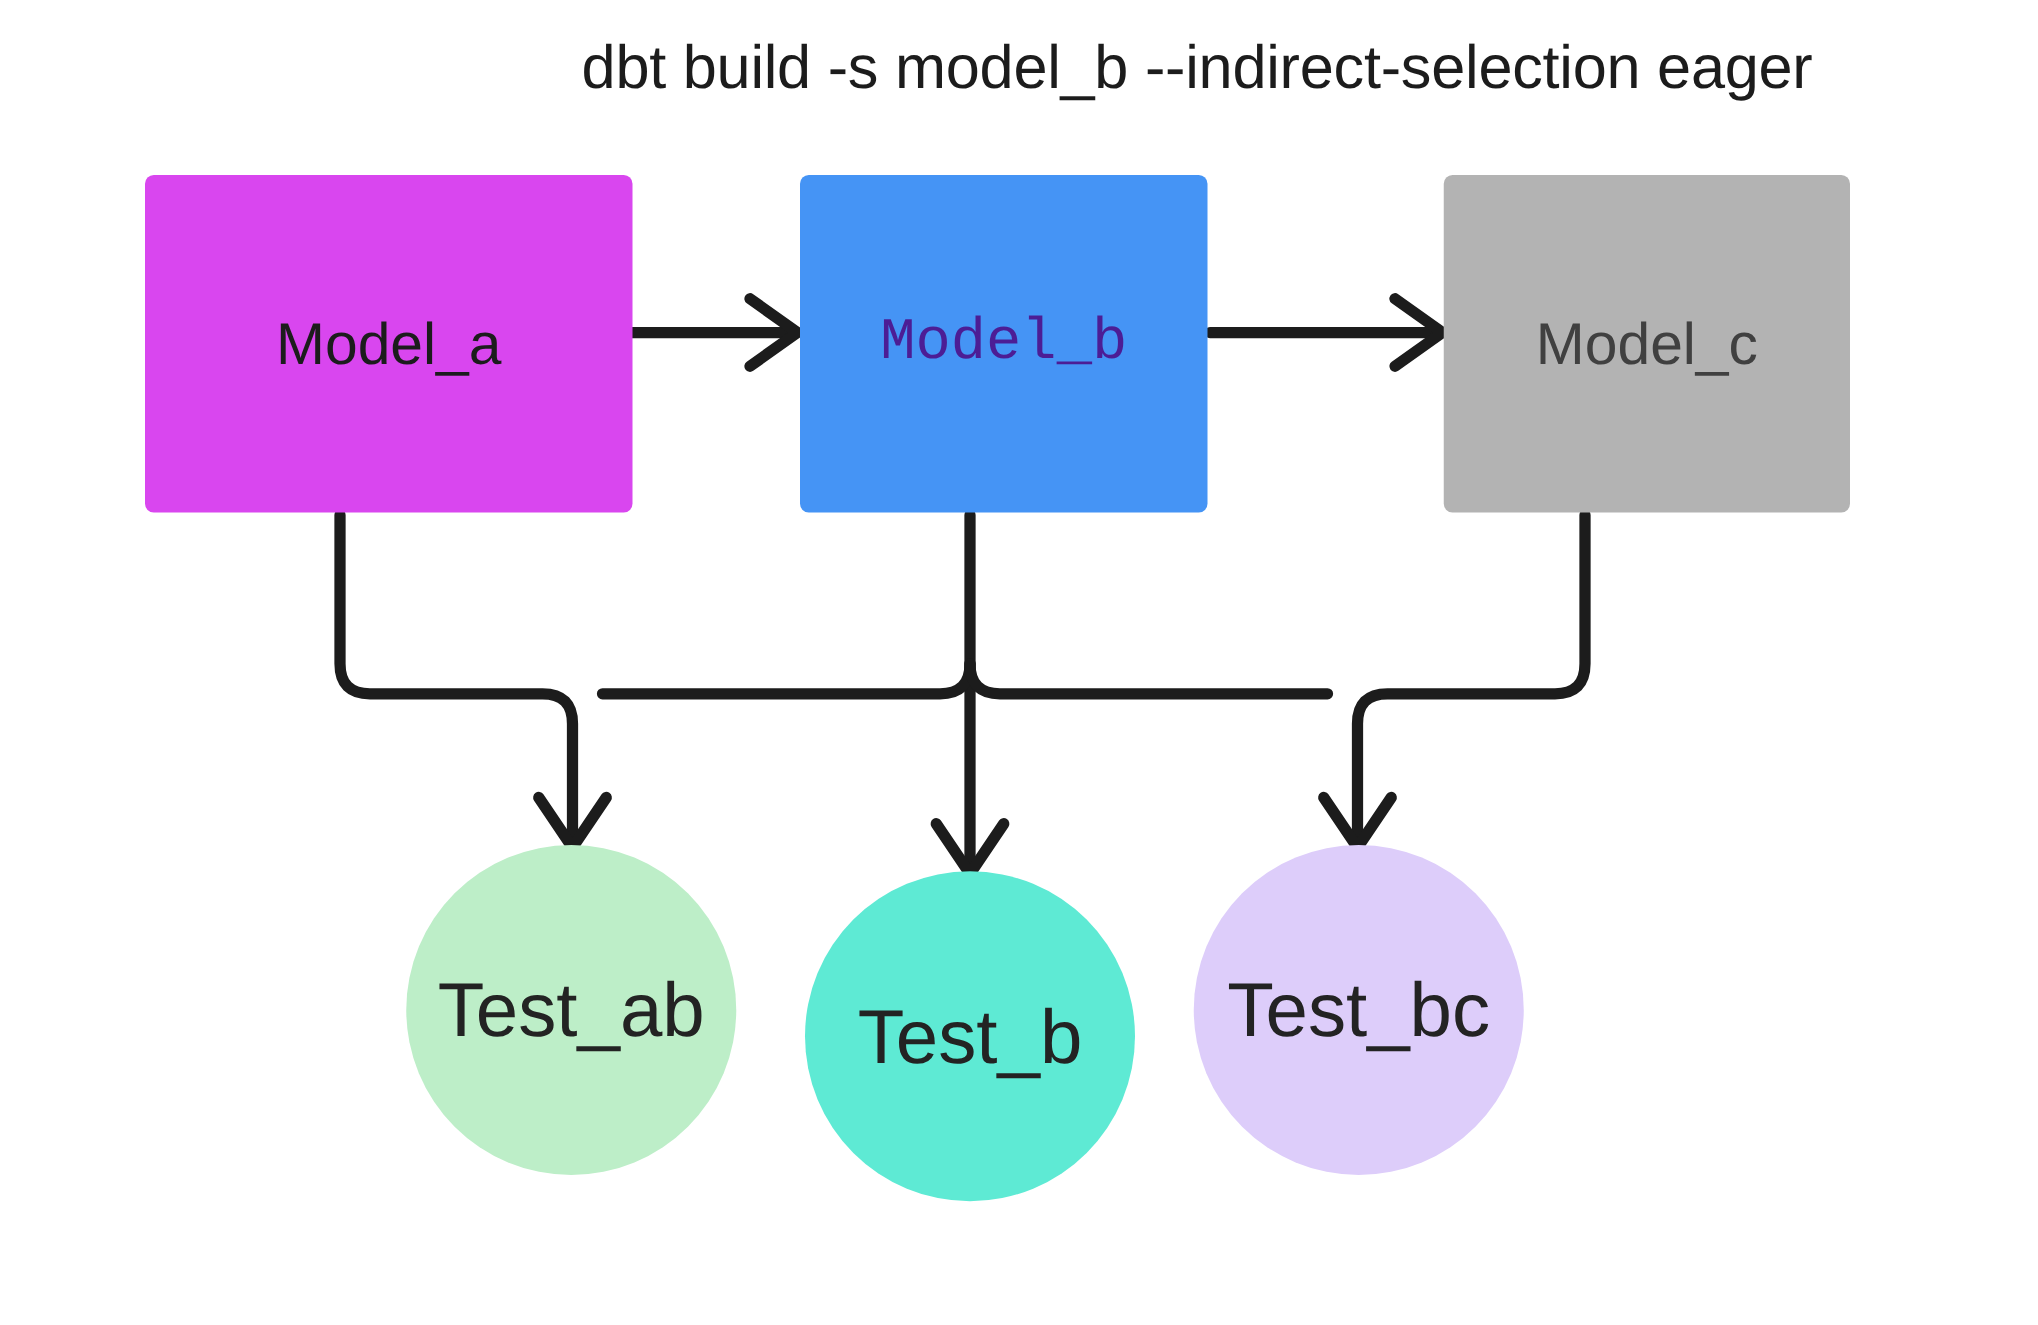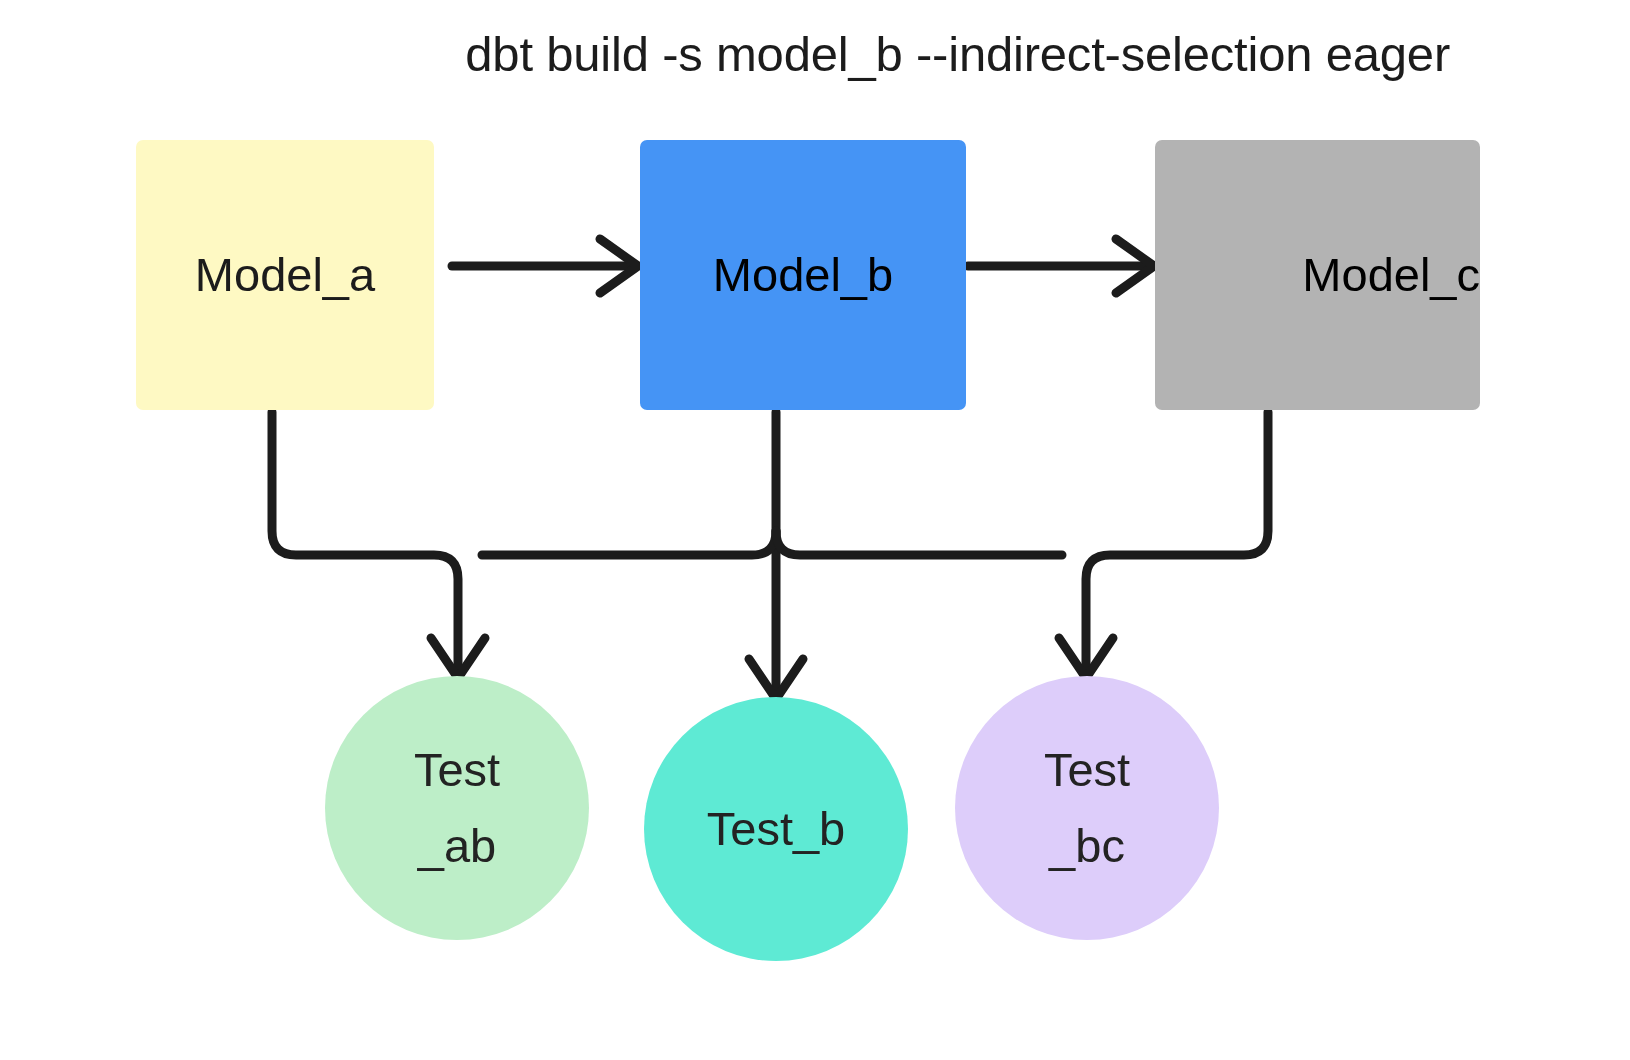--- a/index.html
+++ b/index.html
@@ -43,39 +43,39 @@
     position: absolute;
     border-radius: 7px;
     display: flex;
     align-items: center;
     justify-content: center;
     font-size: 47px;
     line-height: 1.1;
     font-family: "Liberation Sans", sans-serif;
   }
   .node-box.model-a {
-    left: 136px; top: 140px; width: 298px; height: 270px;
-    background: #fef9c3; color: #1c1c1c;
+    left: 116px; top: 140px; width: 390px; height: 270px;
+    background: #d946ef; color: #1c1c1c;
   }
   .node-box.model-b {
     left: 640px; top: 140px; width: 326px; height: 270px;
-    background: #4594f5; color: #000000;
+    background: #4594f5; color: #4c1d95; font-family: Liberation Mono, monospace;
   }
   .node-box.model-c {
     left: 1155px; top: 140px; width: 325px; height: 270px;
-    background: #b3b3b3; color: #000000; justify-content: flex-end;
+    background: #b3b3b3; color: #404040;
   }
   .node-circle {
     position: absolute;
     border-radius: 50%;
     display: flex;
-    flex-direction: column;
+    flex-direction: row;
     align-items: center;
     justify-content: center;
-    font-size: 47px;
+    font-size: 61px;
     line-height: 1.62;
     color: #232323;
     text-align: center;
     font-family: "Liberation Sans", sans-serif;
   }
   .node-circle.test-ab {
     left: 325px; top: 676px; width: 264px; height: 264px;
     background: #bdeec8;
   }
   .node-circle.test-b {

